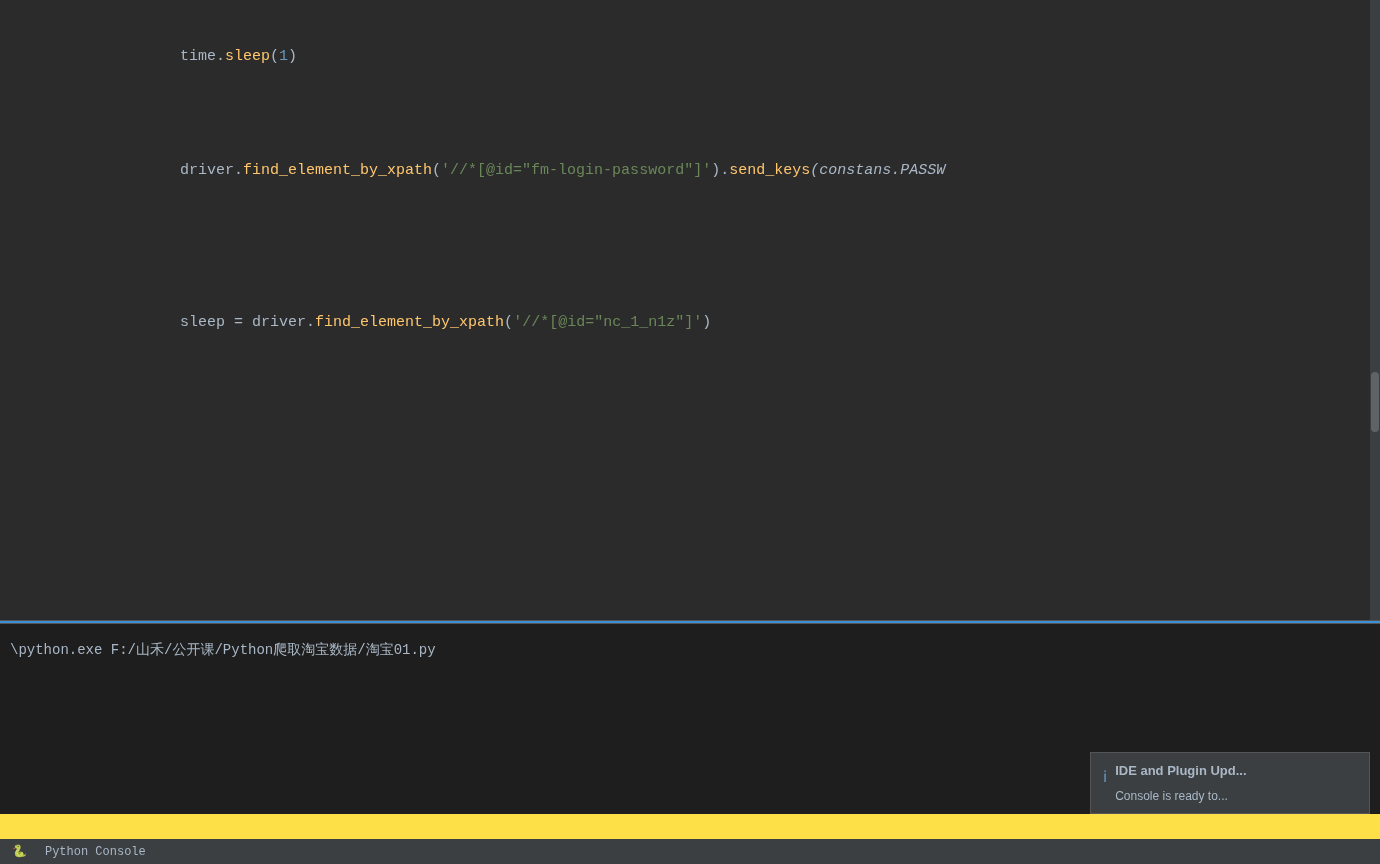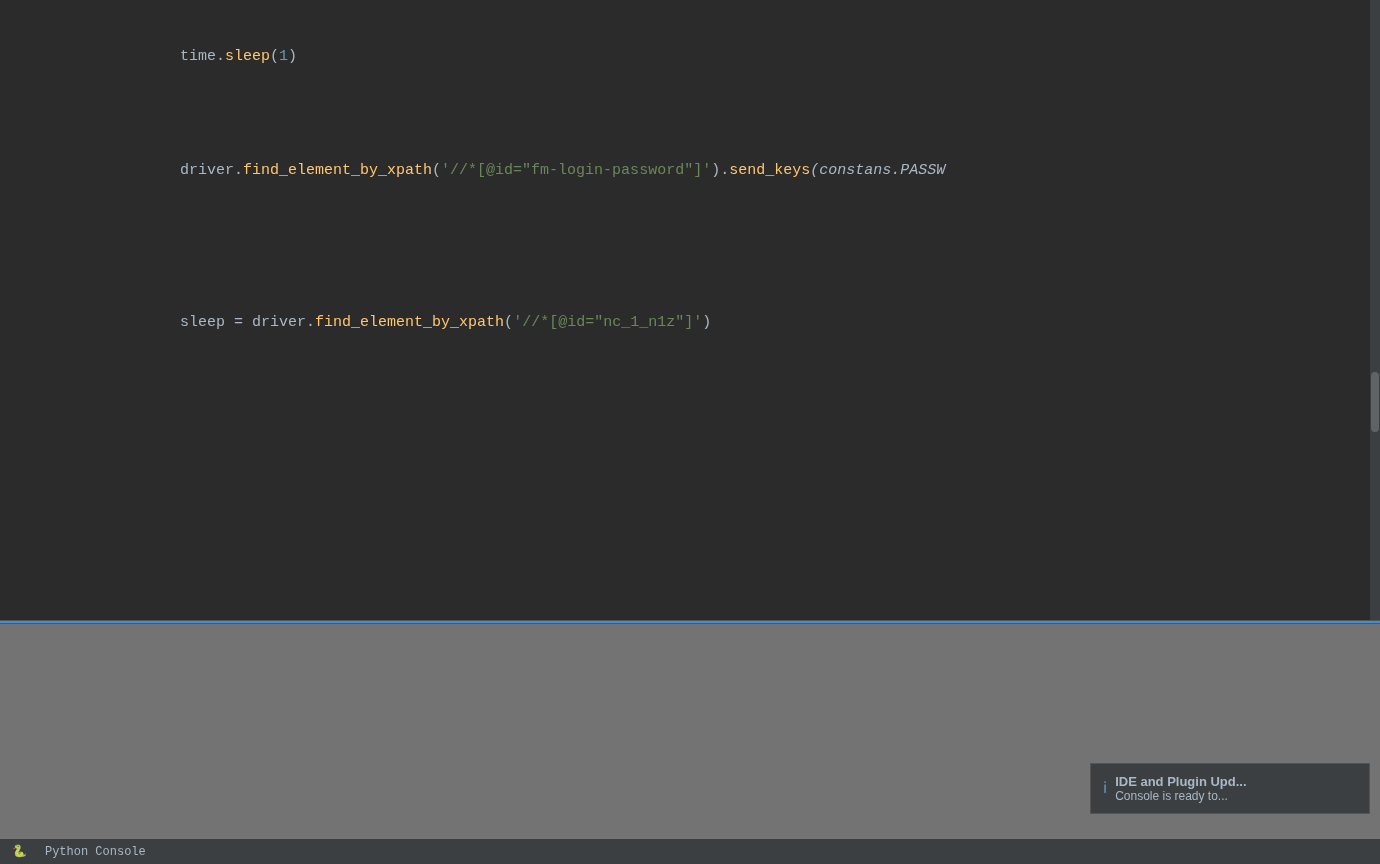--- a/index.html
+++ b/index.html
@@ -127,21 +127,21 @@
     .notif-icon {
       color: #6897bb;
       font-size: 16px;
       margin-top: 2px;
       flex-shrink: 0;
     }
 
     .notif-content {
       display: flex;
       flex-direction: column;
-      gap: 0;
+      gap: 11px;
     }
 
     .notif-title {
       color: #a9b7c6;
       font-family: Arial, sans-serif;
       font-size: 13px;
       font-weight: bold;
     }
 
     .notif-body {
@@ -166,21 +166,21 @@
       right: 1px;
       width: 8px;
       height: 60px;
       background: #606366;
       border-radius: 4px;
     }
   </style>
 </head>
 <body>
 
-<div style="position:relative; width:1380px; height:864px; background:#737373; overflow:hidden;">
+<div style="position:relative; width:1380px; height:864px; background:#fde047; overflow:hidden;">
 
   <div class="editor-area">
     <div class="code-container" style="padding-top: 0; position:relative;">
 
       <div class="scrollbar-vertical">
         <div class="scrollbar-thumb"></div>
       </div>
 
       <div class="line">
         <div class="line-gutter"></div>
@@ -212,20 +212,26 @@
         <span class="code-line">
           
         </span>
       </div>
 
     </div>
   </div>
 
   <div class="divider-bar" style="background: #3d8fd7; height:4px;"></div>
 
+  <div class="terminal-area">
+    <div class="terminal-line">
+      <span class="terminal-text">\python.exe F:/山禾/公开课/Python爬取淘宝数据/淘宝01.py</span>
+    </div>
+
+  </div>
 
   <div class="status-bar">
     <span class="status-icon">🐍</span>
     <span class="status-text">Python Console</span>
   </div>
 
   <div class="notification-popup">
     <span class="notif-icon">ℹ</span>
     <div class="notif-content">
       <span class="notif-title">IDE and Plugin Upd...</span>

